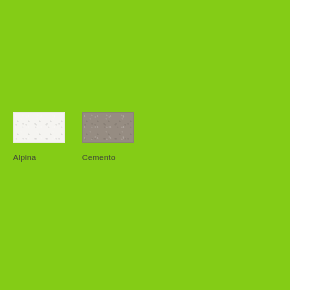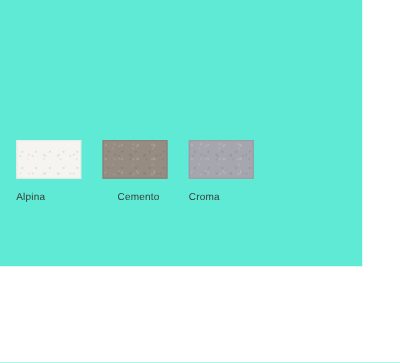--- a/index.html
+++ b/index.html
@@ -10,22 +10,22 @@
   body {
     width: 290px;
     height: 290px;
     background: #ffffff;
     font-family: "Liberation Sans", sans-serif;
     overflow: hidden;
   }
   #swatch-board {
     position: relative;
     width: 290px;
-    height: 213px;
-    background: #5eead4;
+    height: 290px;
+    background: #84cc16;
   }
   .swatch-row {
     position: absolute;
     top: 112px;
     left: 13px;
     display: flex;
     flex-direction: row;
     align-items: flex-start;
   }
   .swatch-cell {
@@ -79,23 +79,19 @@
 <div id="swatch-board">
   <div class="swatch-row">
 
     <div class="swatch-cell">
       <div class="swatch-chip" style="background-color: rgb(245, 244, 241); border-color: rgb(236, 234, 230);"></div>
       <div class="swatch-label" style="color: rgb(59, 59, 59);">Alpina</div>
     </div>
 
     <div class="swatch-cell">
       <div class="swatch-chip" style="background-color: rgb(150, 140, 130); border-color: rgb(140, 130, 120);"></div>
-      <div class="swatch-label" style="color: rgb(59, 59, 59); margin-left: 12px;">Cemento</div>
+      <div class="swatch-label" style="color: rgb(59, 59, 59);">Cemento</div>
     </div>
 
-    <div class="swatch-cell">
-      <div class="swatch-chip" style="background-color: rgb(166, 166, 174); border-color: rgb(156, 156, 164);"></div>
-      <div class="swatch-label" style="color: rgb(59, 59, 59);">Croma</div>
-    </div>
 
 
   </div>
 </div>
 
 </body></html>

